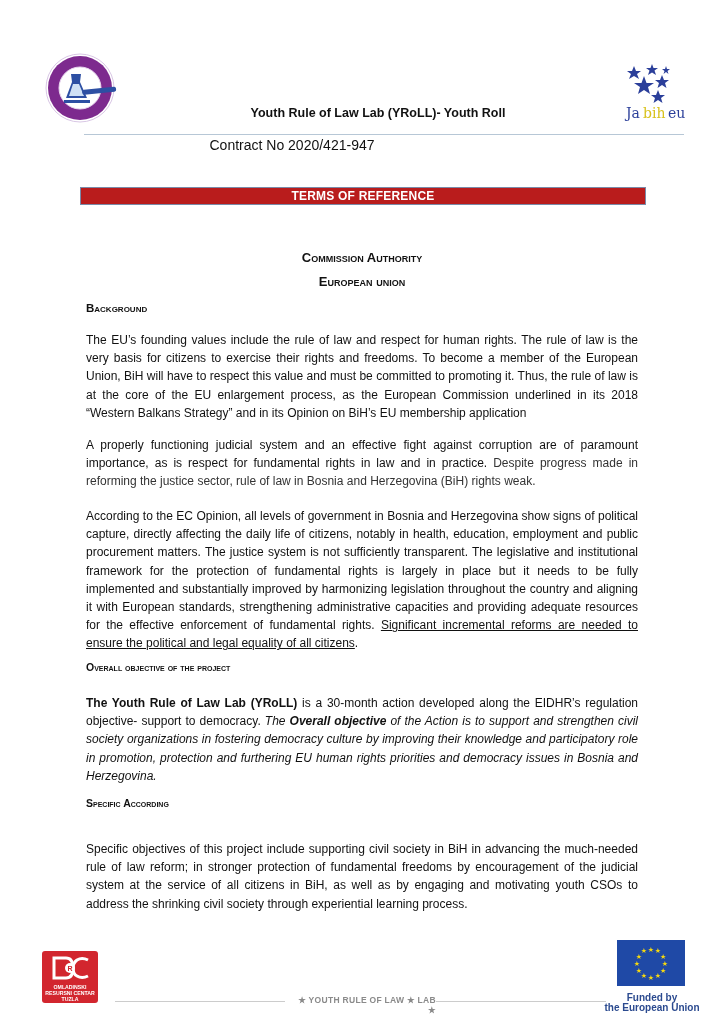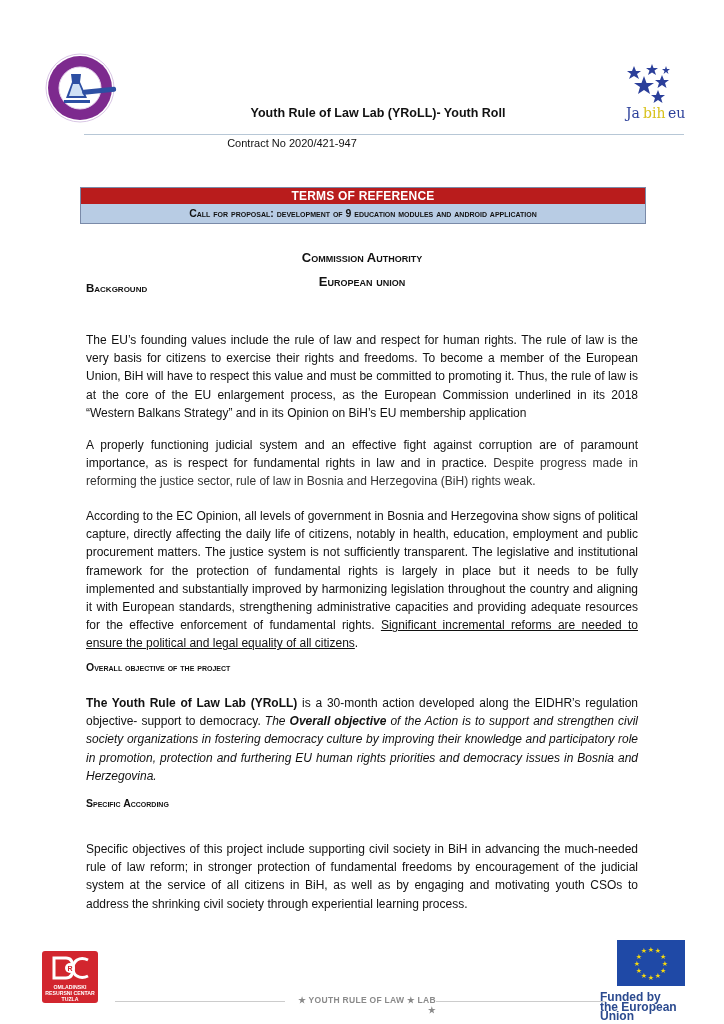--- a/index.html
+++ b/index.html
@@ -3,45 +3,45 @@
 <meta charset="utf-8">
 <style>
   html, body { margin: 0; padding: 0; background: #ffffff; }
   body { width: 724px; height: 1024px; position: relative; overflow: hidden;
          font-family: "Liberation Sans", sans-serif; color: #111; }
   .abs { position: absolute; }
   .logo-yroll { left: 44px; top: 52px; width: 78px; height: 72px; }
   .logo-jab { left: 622px; top: 60px; width: 70px; height: 64px; }
   .hdr-title { left: 16px; width: 724px; top: 106px; text-align: center; font-weight: bold; font-size: 12.5px; }
   .hdr-rule { left: 84px; top: 134px; width: 600px; height: 0; border-top: 1px solid #b7c7d6; }
-  .contract { left: 0; width: 584px; top: 137px; text-align: center; font-size: 11px; }
+  .contract { left: 0; width: 584px; top: 137px; text-align: center; font-size: 14px; }
   .tor-box { left: 80px; top: 187px; width: 564px; border: 1px solid #7a8aa8; }
   .tor-top { background: #b91c1c; color: #fff; text-align: center; font-weight: bold; font-size: 12px; height: 16px; line-height: 16px; letter-spacing: 0.2px; }
   .tor-sub { background: #b8cce4; color: #111; text-align: center; font-weight: bold; font-size: 10.5px; height: 19px; line-height: 19px; font-variant: small-caps; }
   .sc { font-variant: small-caps; font-weight: bold; }
   .ca1 { left: 0; width: 724px; top: 250px; text-align: center; font-size: 13px; }
   .ca2 { left: 0; width: 724px; top: 274px; text-align: center; font-size: 13px; }
-  .h-bg { left: 86px; top: 282px; font-size: 11.5px; }
+  .h-bg { left: 86px; top: 302px; font-size: 11.5px; }
   .para { left: 86px; width: 552px; font-size: 12px; line-height: 18.2px; text-align: justify; }
   .p1 { top: 331px; }
   .p2 { top: 436px; }
   .p3 { top: 507px; }
   .h-ov { left: 86px; top: 661px; font-size: 10.5px; }
   .p4 { top: 694px; }
   .h-sp { left: 86px; top: 797px; font-size: 10.5px; }
   .p5 { top: 830px; margin-top: 10px; }
   .grey { color: #333; }
   .u { text-decoration: underline; }
   .logo-orc { left: 42px; top: 951px; width: 56px; height: 52px; background: #d2262e; border-radius: 3px; }
   .orc-txt { position: absolute; left: 0; width: 56px; color: #fff; font-weight: bold; text-align: center; font-size: 5.2px; line-height: 6px; }
   .foot-line-l { left: 115px; top: 1001px; width: 170px; border-top: 1px solid #ccc; }
   .foot-line-r { left: 436px; top: 1001px; width: 170px; border-top: 1px solid #ccc; }
   .foot-txt { left: 290px; width: 146px; top: 995px; text-align: right; font-size: 8.5px; font-weight: bold; color: #8a8a8a; letter-spacing: 0.3px; }
   .eu-flag { left: 617px; top: 940px; width: 68px; height: 46px; background: #1f49a6; }
-  .eu-txt { left: 600px; width: 104px; top: 993px; font-size: 12px; font-weight: bold; color: #2b4a8f; line-height: 9.5px; }
+  .eu-txt { left: 600px; width: 104px; top: 993px; text-align: center; font-size: 10px; font-weight: bold; color: #2b4a8f; line-height: 9.5px; }
 </style>
 </head>
 <body>
 
 <div class="abs logo-yroll">
   <svg width="78" height="72" viewBox="0 0 78 72">
     <circle cx="36" cy="36" r="34" fill="#fff" stroke="#d9c7e5" stroke-width="1"></circle>
     <circle cx="36" cy="36" r="32" fill="#7d2a8e"></circle>
     <circle cx="36" cy="36" r="21" fill="#fff" stroke="#e9d7ef" stroke-width="1"></circle>
     <path d="M27 22 L37 22 L36 30 L43 46 L22 46 L28 30 Z" fill="#2d4fa3"></path>
@@ -66,21 +66,20 @@
     <text x="46" y="58" font-family="DejaVu Serif, serif" font-size="14" fill="#2b3f9a">eu</text>
   </svg>
 </div>
 
 <div class="abs hdr-title">Youth Rule of Law Lab (YRoLL)- Youth Roll</div>
 <div class="abs hdr-rule"></div>
 <div class="abs contract">Contract No 2020/421-947</div>
 
 <div class="abs tor-box">
   <div class="tor-top">TERMS OF REFERENCE</div>
-  <div class="tor-sub">Call for proposal: development of 9 education modules and android application</div>
 </div>
 
 <div class="abs ca1 sc">Commission Authority</div>
 <div class="abs ca2 sc">European union</div>
 
 <div class="abs h-bg sc">Background</div>
 <div class="abs para p1">The EU’s founding values include the rule of law and respect for human rights. The rule of law is the very basis for citizens to exercise their rights and freedoms. To become a member of the European Union, BiH will have to respect this value and must be committed to promoting it. Thus, the rule of law is at the core of the EU enlargement process, as the European Commission underlined in its 2018 “Western Balkans Strategy” and in its Opinion on BiH’s EU membership application</div>
 <div class="abs para p2"><span>A properly functioning judicial system and an effective fight against corruption are of paramount importance, as is respect for fundamental rights in law and in practice. </span><span class="grey">Despite progress made in reforming the justice sector, rule of law in Bosnia and Herzegovina (BiH) rights weak.</span></div>
 <div class="abs para p3"><span>According to the EC Opinion, all levels of government in Bosnia and Herzegovina show signs of political capture, directly affecting the daily life of citizens, notably in health, education, employment and public procurement matters. The justice system is not sufficiently transparent. The legislative and institutional framework for the protection of fundamental rights is largely in place but it needs to be fully implemented and substantially improved by harmonizing legislation throughout the country and aligning it with European standards, strengthening administrative capacities and providing adequate resources for the effective enforcement of fundamental rights. </span><span class="u">Significant incremental reforms are needed to ensure the political and legal equality of all citizens</span><span>.</span></div>
 

